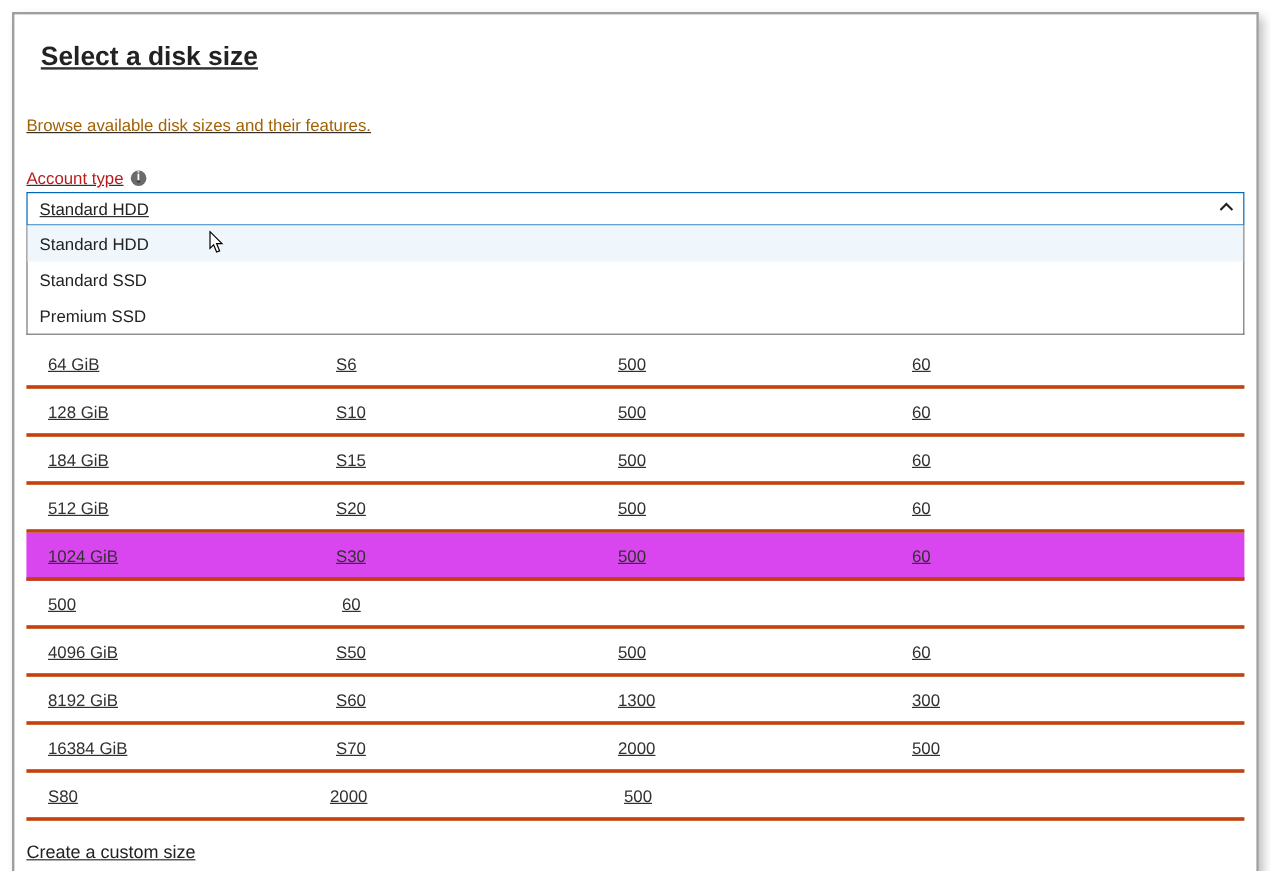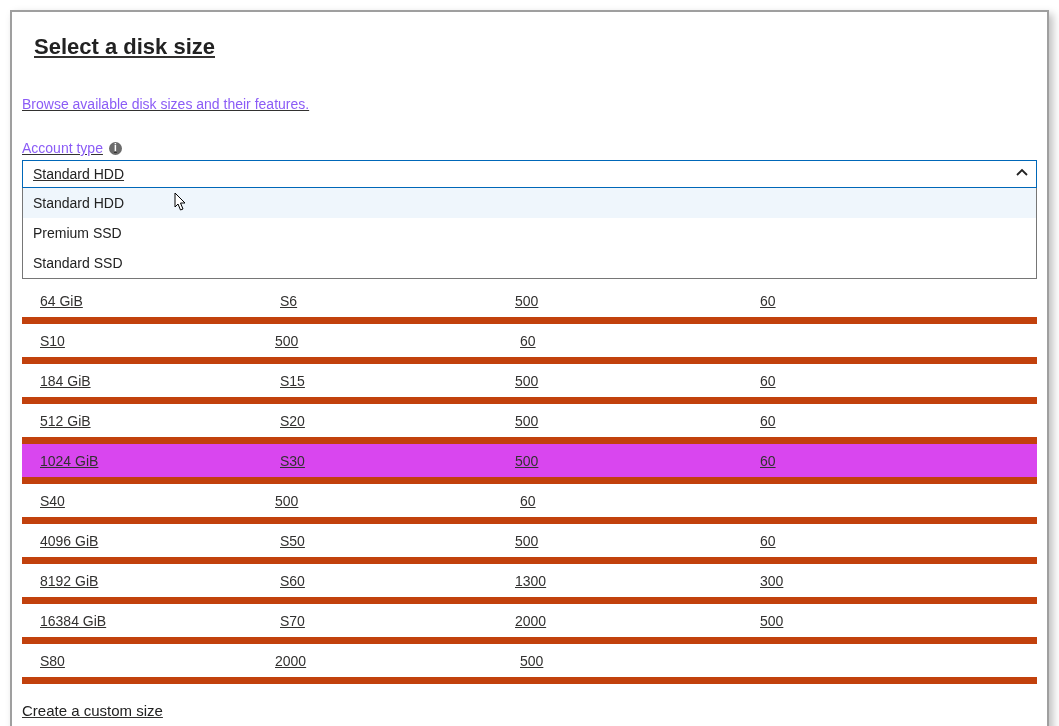--- a/index.html
+++ b/index.html
@@ -22,32 +22,32 @@
       text-decoration: underline;
     }
     .heading {
       font-size: 22px;
       font-weight: 600;
       color: #222;
       margin: 0 0 36px 12px;
     }
     .description {
       font-size: 14px;
-      color: #8b5cf6;
+      color: #a16207;
       margin: 0 0 28px 0;
     }
     .field-label-row {
       display: flex;
       align-items: center;
       gap: 6px;
       margin-bottom: 4px;
     }
     .field-label {
       font-size: 14px;
-      color: #8b5cf6;
+      color: #b91c1c;
     }
     .info-icon {
       width: 13px; height: 13px;
       border-radius: 50%;
       background: #6b6b6b;
       color: #fff;
       font-size: 10px;
       font-weight: 700;
       display: inline-flex;
       align-items: center;
@@ -96,21 +96,21 @@
     }
     .pointer-cursor svg { width: 18px; height: 22px; }
 
     .table {
       margin-top: 96px; 
     }
     .table-row {
       display: flex;
       align-items: center;
       height: 40px;
-      border-bottom: 7px solid #c2410c;
+      border-bottom: 3px solid #c2410c;
       padding-left: 18px;
     }
     .table-row.selected { background: #d946ef; }
     .cell-size { width: 240px; }
     .cell-tier { width: 235px; }
     .cell-iops { width: 245px; }
     .cell-throughput { flex: 1; }
     .custom-size-link {
       font-size: 15px;
       color: #222;
@@ -138,33 +138,34 @@
       <span class="chevron-up-icon">
         <svg viewBox="0 0 12 12">
             <path d="M1 8 L6 3 L11 8"></path>
           </svg>
       </span>
     </div>
     <div class="dropdown-list" id="dropdown-list">
         <div class="dropdown-option highlighted">Standard HDD<span class="pointer-cursor"><svg viewBox="0 0 18 22">
               <path d="M4 1 L4 15 L7 12 L9.5 18 L12 17 L9.5 11 L14 11 Z" fill="#fff" stroke="#000" stroke-width="1"></path>
             </svg></span></div>
+        <div class="dropdown-option">Standard SSD</div>
         <div class="dropdown-option">Premium SSD</div>
-        <div class="dropdown-option">Standard SSD</div>
       </div>
   </div>
 
   <div class="table" id="disk-table">
       <div class="table-row">
         <div class="cell-size">64 GiB</div>
         <div class="cell-tier">S6</div>
         <div class="cell-iops">500</div>
         <div class="cell-throughput">60</div>
       </div>
       <div class="table-row">
+        <div class="cell-size">128 GiB</div>
         <div class="cell-tier">S10</div>
         <div class="cell-iops">500</div>
         <div class="cell-throughput">60</div>
       </div>
       <div class="table-row">
         <div class="cell-size">184 GiB</div>
         <div class="cell-tier">S15</div>
         <div class="cell-iops">500</div>
         <div class="cell-throughput">60</div>
       </div>
@@ -174,21 +175,20 @@
         <div class="cell-iops">500</div>
         <div class="cell-throughput">60</div>
       </div>
       <div class="table-row selected">
         <div class="cell-size">1024 GiB</div>
         <div class="cell-tier">S30</div>
         <div class="cell-iops">500</div>
         <div class="cell-throughput">60</div>
       </div>
       <div class="table-row">
-        <div class="cell-tier">S40</div>
         <div class="cell-iops">500</div>
         <div class="cell-throughput">60</div>
       </div>
       <div class="table-row">
         <div class="cell-size">4096 GiB</div>
         <div class="cell-tier">S50</div>
         <div class="cell-iops">500</div>
         <div class="cell-throughput">60</div>
       </div>
       <div class="table-row">

